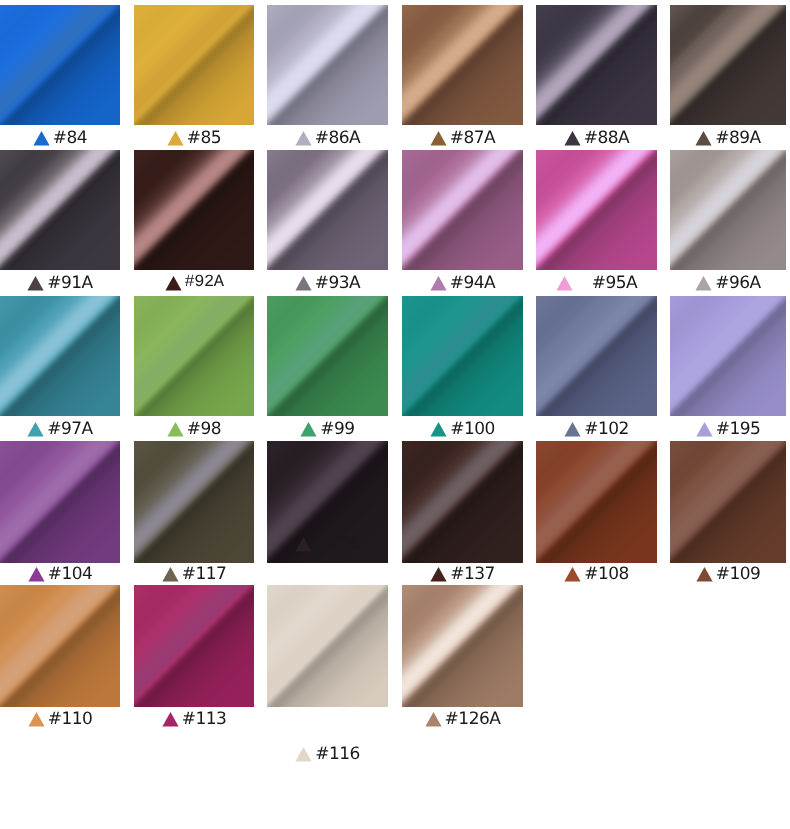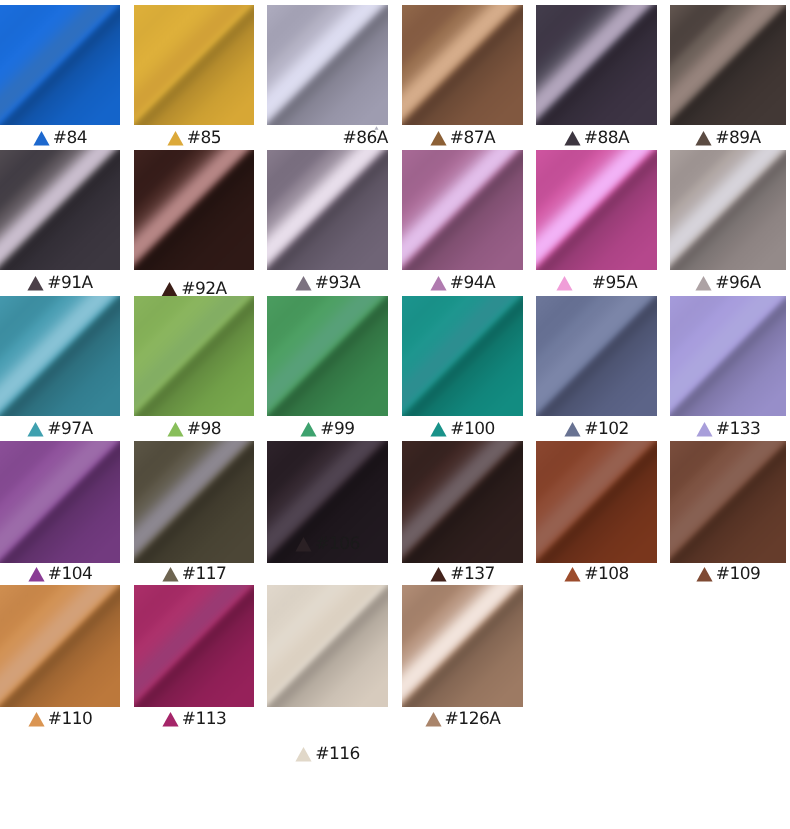--- a/index.html
+++ b/index.html
@@ -34,21 +34,21 @@
     </div>
     <div class="label" style="left: 134px; top: 126px; width: 120px;">
       <svg class="tri" width="17" height="16" viewBox="0 0 17 16">
         <path d="M8.5 1.0 L16.6 15.4 L0.4 15.4 Z" fill="#DCA93A"></path>
       </svg>
       <span class="code">#85</span>
     </div>
     <div class="cell" style="left: 267px; top: 5px; width: 121px; height: 120px;">
       <div class="layer" style="background: linear-gradient(135deg, rgb(175, 173, 191) 0%, rgb(172, 170, 189) 9%, rgb(162, 160, 179) 20%, rgb(166, 164, 183) 26.8%, rgb(178, 176, 194) 31%, rgb(186, 184, 203) 34.8%, rgb(201, 200, 219) 37.8%, rgb(216, 215, 235) 40.4%, rgb(220, 220, 240) 42.4%, rgb(220, 220, 240) 45.2%, rgb(210, 210, 229) 47.2%, rgb(181, 180, 198) 48.8%, rgb(126, 125, 141) 50.4%, rgb(115, 114, 128) 52.8%, rgb(133, 131, 148) 58%, rgb(150, 148, 167) 70%, rgb(158, 156, 176) 83%, rgb(158, 156, 176) 100%);"></div>
     </div>
-    <div class="label" style="left: 267px; top: 126px; width: 121px; flex-direction: column;">
+    <div class="label" style="left: 267px; top: 126px; width: 121px;">
       <svg class="tri" width="17" height="16" viewBox="0 0 17 16">
         <path d="M8.5 1.0 L16.6 15.4 L0.4 15.4 Z" fill="#AFB0BE"></path>
       </svg>
       <span class="code">#86A</span>
     </div>
     <div class="cell" style="left: 402px; top: 5px; width: 121px; height: 120px;">
       <div class="layer" style="background: linear-gradient(135deg, rgb(147, 106, 74) 0%, rgb(144, 103, 73) 9%, rgb(132, 91, 66) 20%, rgb(135, 94, 68) 26.8%, rgb(151, 110, 78) 31%, rgb(162, 121, 89) 34.8%, rgb(184, 143, 110) 37.8%, rgb(207, 166, 132) 40.4%, rgb(213, 172, 138) 42.4%, rgb(213, 172, 138) 45.2%, rgb(199, 158, 124) 47.2%, rgb(156, 115, 83) 48.8%, rgb(103, 70, 51) 50.4%, rgb(94, 64, 47) 52.8%, rgb(108, 74, 54) 58%, rgb(123, 84, 61) 70%, rgb(129, 88, 64) 83%, rgb(129, 88, 64) 100%);"></div>
     </div>
     <div class="label" style="left: 402px; top: 126px; width: 121px;">
       <svg class="tri" width="17" height="16" viewBox="0 0 17 16">
@@ -79,21 +79,21 @@
     </div>
     <div class="label" style="left: 0px; top: 271px; width: 120px;">
       <svg class="tri" width="17" height="16" viewBox="0 0 17 16">
         <path d="M8.5 1.0 L16.6 15.4 L0.4 15.4 Z" fill="#4B4048"></path>
       </svg>
       <span class="code">#91A</span>
     </div>
     <div class="cell" style="left: 134px; top: 150px; width: 120px; height: 120px;">
       <div class="layer" style="background: linear-gradient(135deg, rgb(65, 35, 31) 0%, rgb(62, 34, 30) 9%, rgb(53, 28, 25) 20%, rgb(55, 29, 26) 26.8%, rgb(71, 40, 36) 31%, rgb(92, 58, 54) 34.8%, rgb(131, 91, 89) 37.8%, rgb(170, 124, 123) 40.4%, rgb(182, 134, 133) 42.4%, rgb(182, 134, 133) 45.2%, rgb(156, 112, 111) 47.2%, rgb(80, 48, 44) 48.8%, rgb(38, 20, 18) 50.4%, rgb(34, 18, 16) 52.8%, rgb(39, 21, 18) 58%, rgb(45, 24, 21) 70%, rgb(47, 25, 22) 83%, rgb(47, 25, 22) 100%);"></div>
     </div>
-    <div class="label" style="left: 134px; top: 277px; width: 120px;">
+    <div class="label" style="left: 134px; top: 271px; width: 120px; font-family: Liberation Mono, monospace;">
       <svg class="tri" width="17" height="16" viewBox="0 0 17 16">
         <path d="M8.5 1.0 L16.6 15.4 L0.4 15.4 Z" fill="#3A1D16"></path>
       </svg>
       <span class="code">#92A</span>
     </div>
     <div class="cell" style="left: 267px; top: 150px; width: 121px; height: 120px;">
       <div class="layer" style="background: linear-gradient(135deg, rgb(138, 126, 142) 0%, rgb(134, 122, 139) 9%, rgb(120, 109, 126) 20%, rgb(123, 112, 129) 26.8%, rgb(144, 132, 148) 31%, rgb(160, 149, 164) 34.8%, rgb(192, 181, 195) 37.8%, rgb(223, 213, 226) 40.4%, rgb(232, 222, 235) 42.4%, rgb(232, 222, 235) 45.2%, rgb(212, 201, 215) 47.2%, rgb(151, 139, 155) 48.8%, rgb(89, 80, 94) 50.4%, rgb(81, 73, 86) 52.8%, rgb(93, 84, 99) 58%, rgb(105, 95, 112) 70%, rgb(111, 100, 118) 83%, rgb(111, 100, 118) 100%);"></div>
     </div>
     <div class="label" style="left: 267px; top: 271px; width: 121px;">
       <svg class="tri" width="17" height="16" viewBox="0 0 17 16">
@@ -173,21 +173,21 @@
       </svg>
       <span class="code">#102</span>
     </div>
     <div class="cell" style="left: 670px; top: 296px; width: 116px; height: 120px;">
       <div class="layer" style="background: linear-gradient(135deg, rgb(166, 155, 220) 0%, rgb(164, 154, 218) 9%, rgb(159, 148, 210) 20%, rgb(161, 151, 214) 26.8%, rgb(167, 156, 221) 31%, rgb(168, 158, 221) 34.8%, rgb(170, 162, 222) 37.8%, rgb(172, 165, 222) 40.4%, rgb(172, 166, 222) 42.4%, rgb(172, 166, 222) 45.2%, rgb(171, 164, 222) 47.2%, rgb(168, 157, 221) 48.8%, rgb(121, 114, 161) 50.4%, rgb(110, 104, 147) 52.8%, rgb(127, 119, 169) 58%, rgb(143, 135, 191) 70%, rgb(151, 142, 201) 83%, rgb(151, 142, 201) 100%);"></div>
     </div>
     <div class="label" style="left: 670px; top: 417px; width: 116px;">
       <svg class="tri" width="17" height="16" viewBox="0 0 17 16">
         <path d="M8.5 1.0 L16.6 15.4 L0.4 15.4 Z" fill="#A89EDA"></path>
       </svg>
-      <span class="code">#133</span>
+      <span class="code">#195</span>
     </div>
     <div class="cell" style="left: 0px; top: 441px; width: 120px; height: 122px;">
       <div class="layer" style="background: linear-gradient(135deg, rgb(141, 81, 154) 0%, rgb(138, 78, 151) 9%, rgb(131, 73, 144) 20%, rgb(133, 74, 146) 26.8%, rgb(144, 83, 157) 31%, rgb(146, 88, 159) 34.8%, rgb(150, 96, 163) 37.8%, rgb(155, 105, 168) 40.4%, rgb(156, 107, 169) 42.4%, rgb(156, 107, 169) 45.2%, rgb(153, 102, 166) 47.2%, rgb(145, 85, 158) 48.8%, rgb(91, 46, 102) 50.4%, rgb(83, 42, 93) 52.8%, rgb(96, 49, 107) 58%, rgb(108, 55, 121) 70%, rgb(114, 58, 127) 83%, rgb(114, 58, 127) 100%);"></div>
     </div>
     <div class="label" style="left: 0px; top: 562px; width: 120px;">
       <svg class="tri" width="17" height="16" viewBox="0 0 17 16">
         <path d="M8.5 1.0 L16.6 15.4 L0.4 15.4 Z" fill="#8A3C95"></path>
       </svg>
       <span class="code">#104</span>
     </div>

